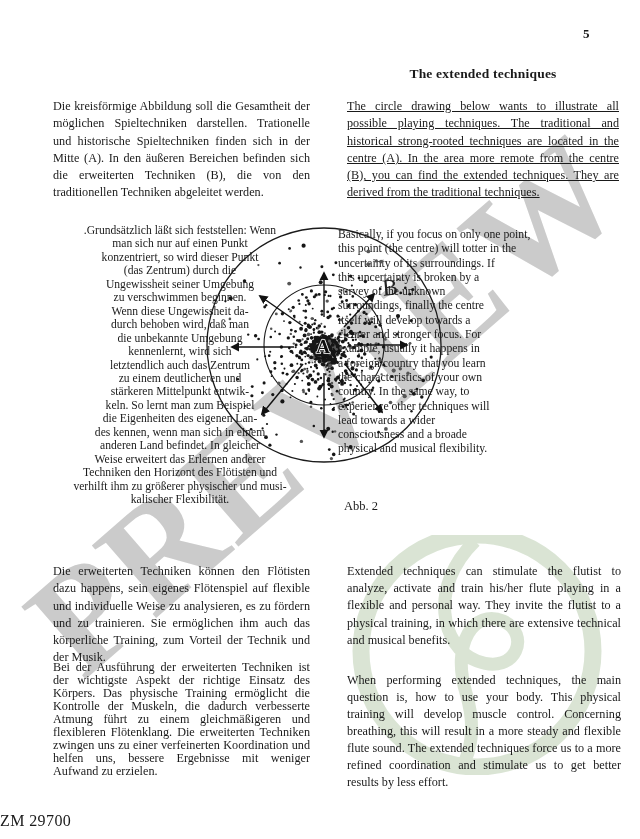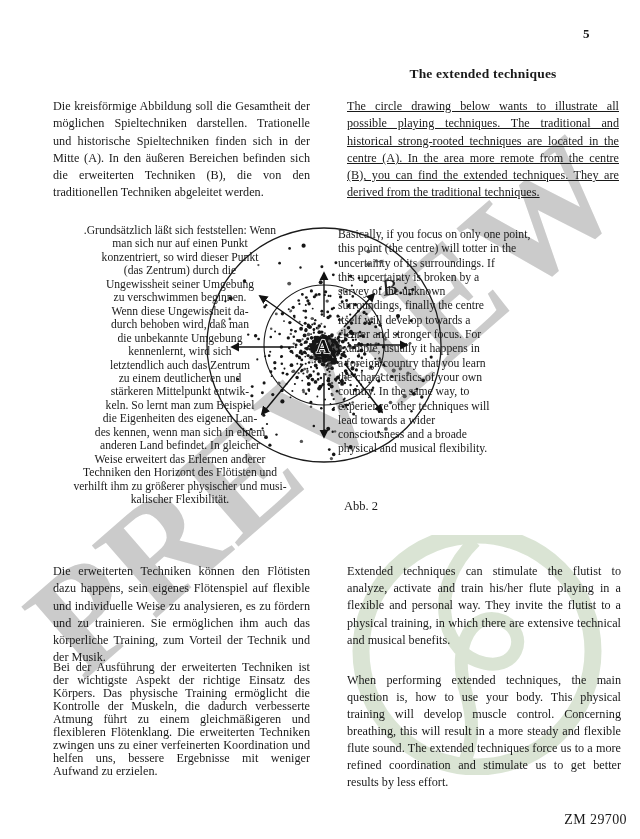--- a/index.html
+++ b/index.html
@@ -32,21 +32,21 @@
   .para.en-body{left:347px;top:672px;width:274px;line-height:17.0px;}
   .brand-band{
     left:330px;top:640px;width:300px;height:26px;
     background:linear-gradient(90deg,#eaeeda 0%,#dde7cc 55%,#cfe0c2 100%);
     font-family:"Liberation Sans","DejaVu Sans",sans-serif;
     font-size:17px;color:#4d4d4d;line-height:24px;padding-left:3px;box-sizing:border-box;
   }
   .brand-band:after{
     content:"";position:absolute;left:0;right:0;bottom:3px;height:2px;background:#ffffff;
   }
-  .footer-plate{left:0;top:812px;width:627px;text-align:right;font-size:14px;letter-spacing:.4px;}
+  .footer-plate{left:0;top:812px;width:627px;text-align:left;font-size:16px;letter-spacing:.4px;}
   .watermark-preview{
     left:-65px;top:305px;width:780px;height:200px;z-index:2;
     transform:rotate(-41deg);transform-origin:50% 50%;
     font-family:"Liberation Serif","DejaVu Serif",serif;font-weight:bold;
     font-size:148px;line-height:200px;text-align:center;letter-spacing:3px;
     color:#c7c7c7;opacity:.92;pointer-events:none;user-select:none;
   }
   .logo-watermark{left:325px;top:535px;z-index:1;pointer-events:none;}
   .figure-svg{left:198px;top:222px;}
   svg text.lblA{

